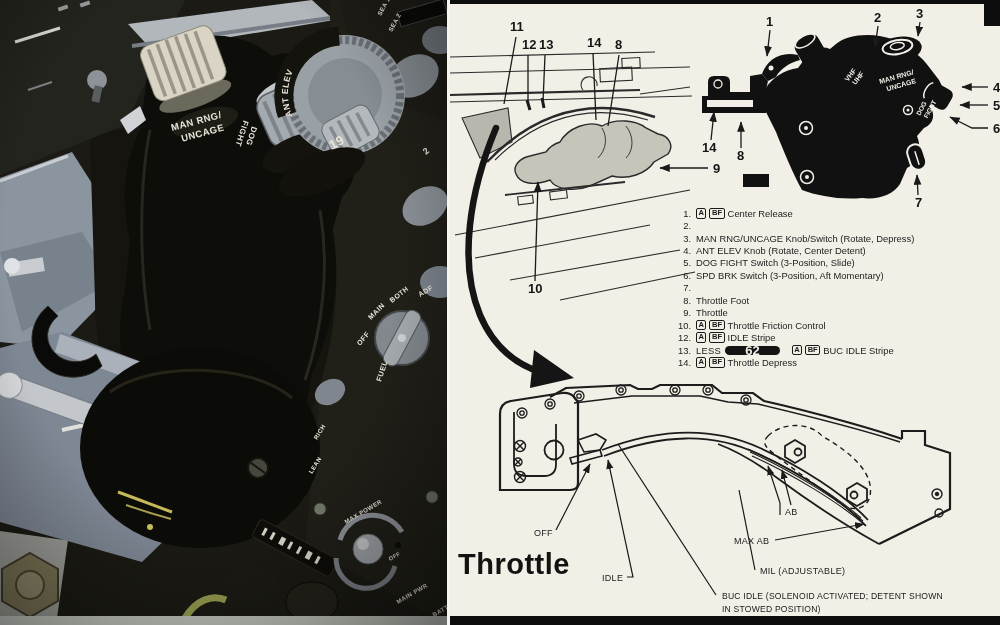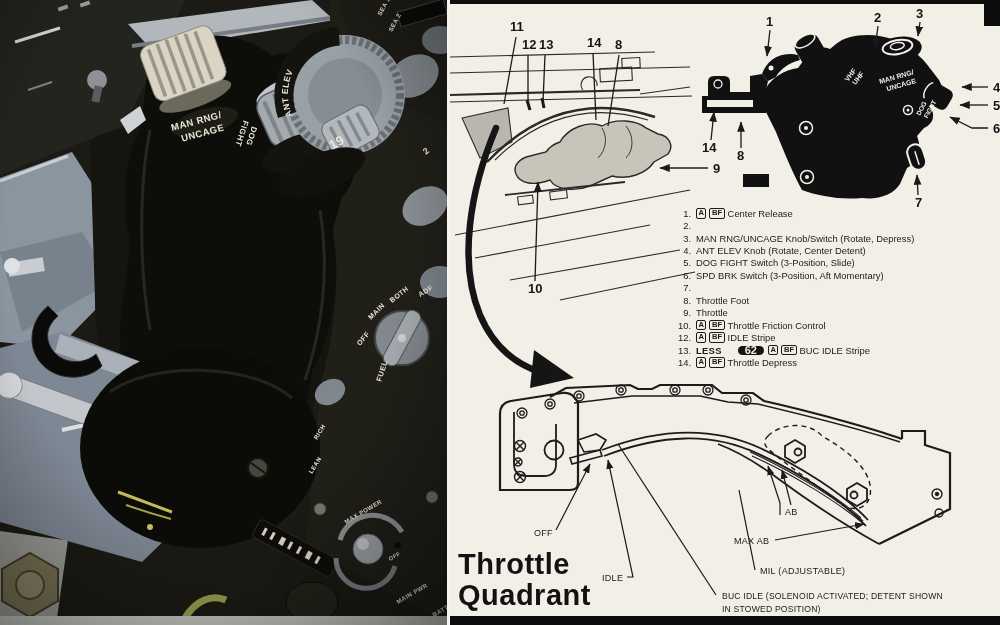--- a/index.html
+++ b/index.html
@@ -19,23 +19,23 @@
   .ql{font-size:9px;fill:#1a1a1a;letter-spacing:.3px;}
   .qs{font-size:8.6px;fill:#1a1a1a;letter-spacing:.2px;}
   .sil-t{fill:#f2efe7;font-weight:bold;}
   .ph-label{fill:#e9e5d8;font-weight:bold;letter-spacing:.5px;}
   
   .legend{position:absolute;left:222px;top:207px;color:#1b1b1b;}
   .lrow{display:flex;align-items:center;height:12.45px;font-size:9.4px;white-space:nowrap;}
   .lnum{width:19px;text-align:right;margin-right:5px;}
   .badge{border:1px solid #1b1b1b;font-size:7.6px;font-weight:bold;line-height:8.6px;
          padding:0 1.5px;margin-right:3px;border-radius:2px;}
-  .badge62{background:#141414;color:#f2efe7;border-radius:5px;font-size:11px;font-weight:bold;
-           line-height:9px;padding:0 7px;margin-right:4px;}
-  .less{font-weight:bold;margin-right:16px;letter-spacing:.3px;}
+  .badge62{background:#141414;color:#f2efe7;border-radius:5px;font-size:13px;font-weight:bold;
+           line-height:9px;padding:0 20px;margin-right:12px;}
+  .less{font-weight:normal;margin-right:4px;letter-spacing:.3px;}
   
   .caption{position:absolute;left:8px;top:549px;color:#121212;font-weight:bold;
            font-size:29px;line-height:31px;letter-spacing:.5px;}
 </style>
 </head>
 <body>
 
 <div class="stage">
 
   <svg class="photo" viewBox="0 0 447 625" xmlns="http://www.w3.org/2000/svg" xmlns:xlink="http://www.w3.org/1999/xlink">
@@ -515,18 +515,17 @@
       <div class="lrow">
         <span class="lnum">14.</span>
         <span class="badge">A</span>
         <span class="badge">BF</span>
         <span class="ltext">Throttle Depress</span>
       </div>
     </div>
 
     <div class="caption">
       <div>Throttle</div>
-      <div>Quadrant</div>
     </div>
 
     <div class="bar-bottom"></div>
   </div>
 </div>
 
 </body></html>

